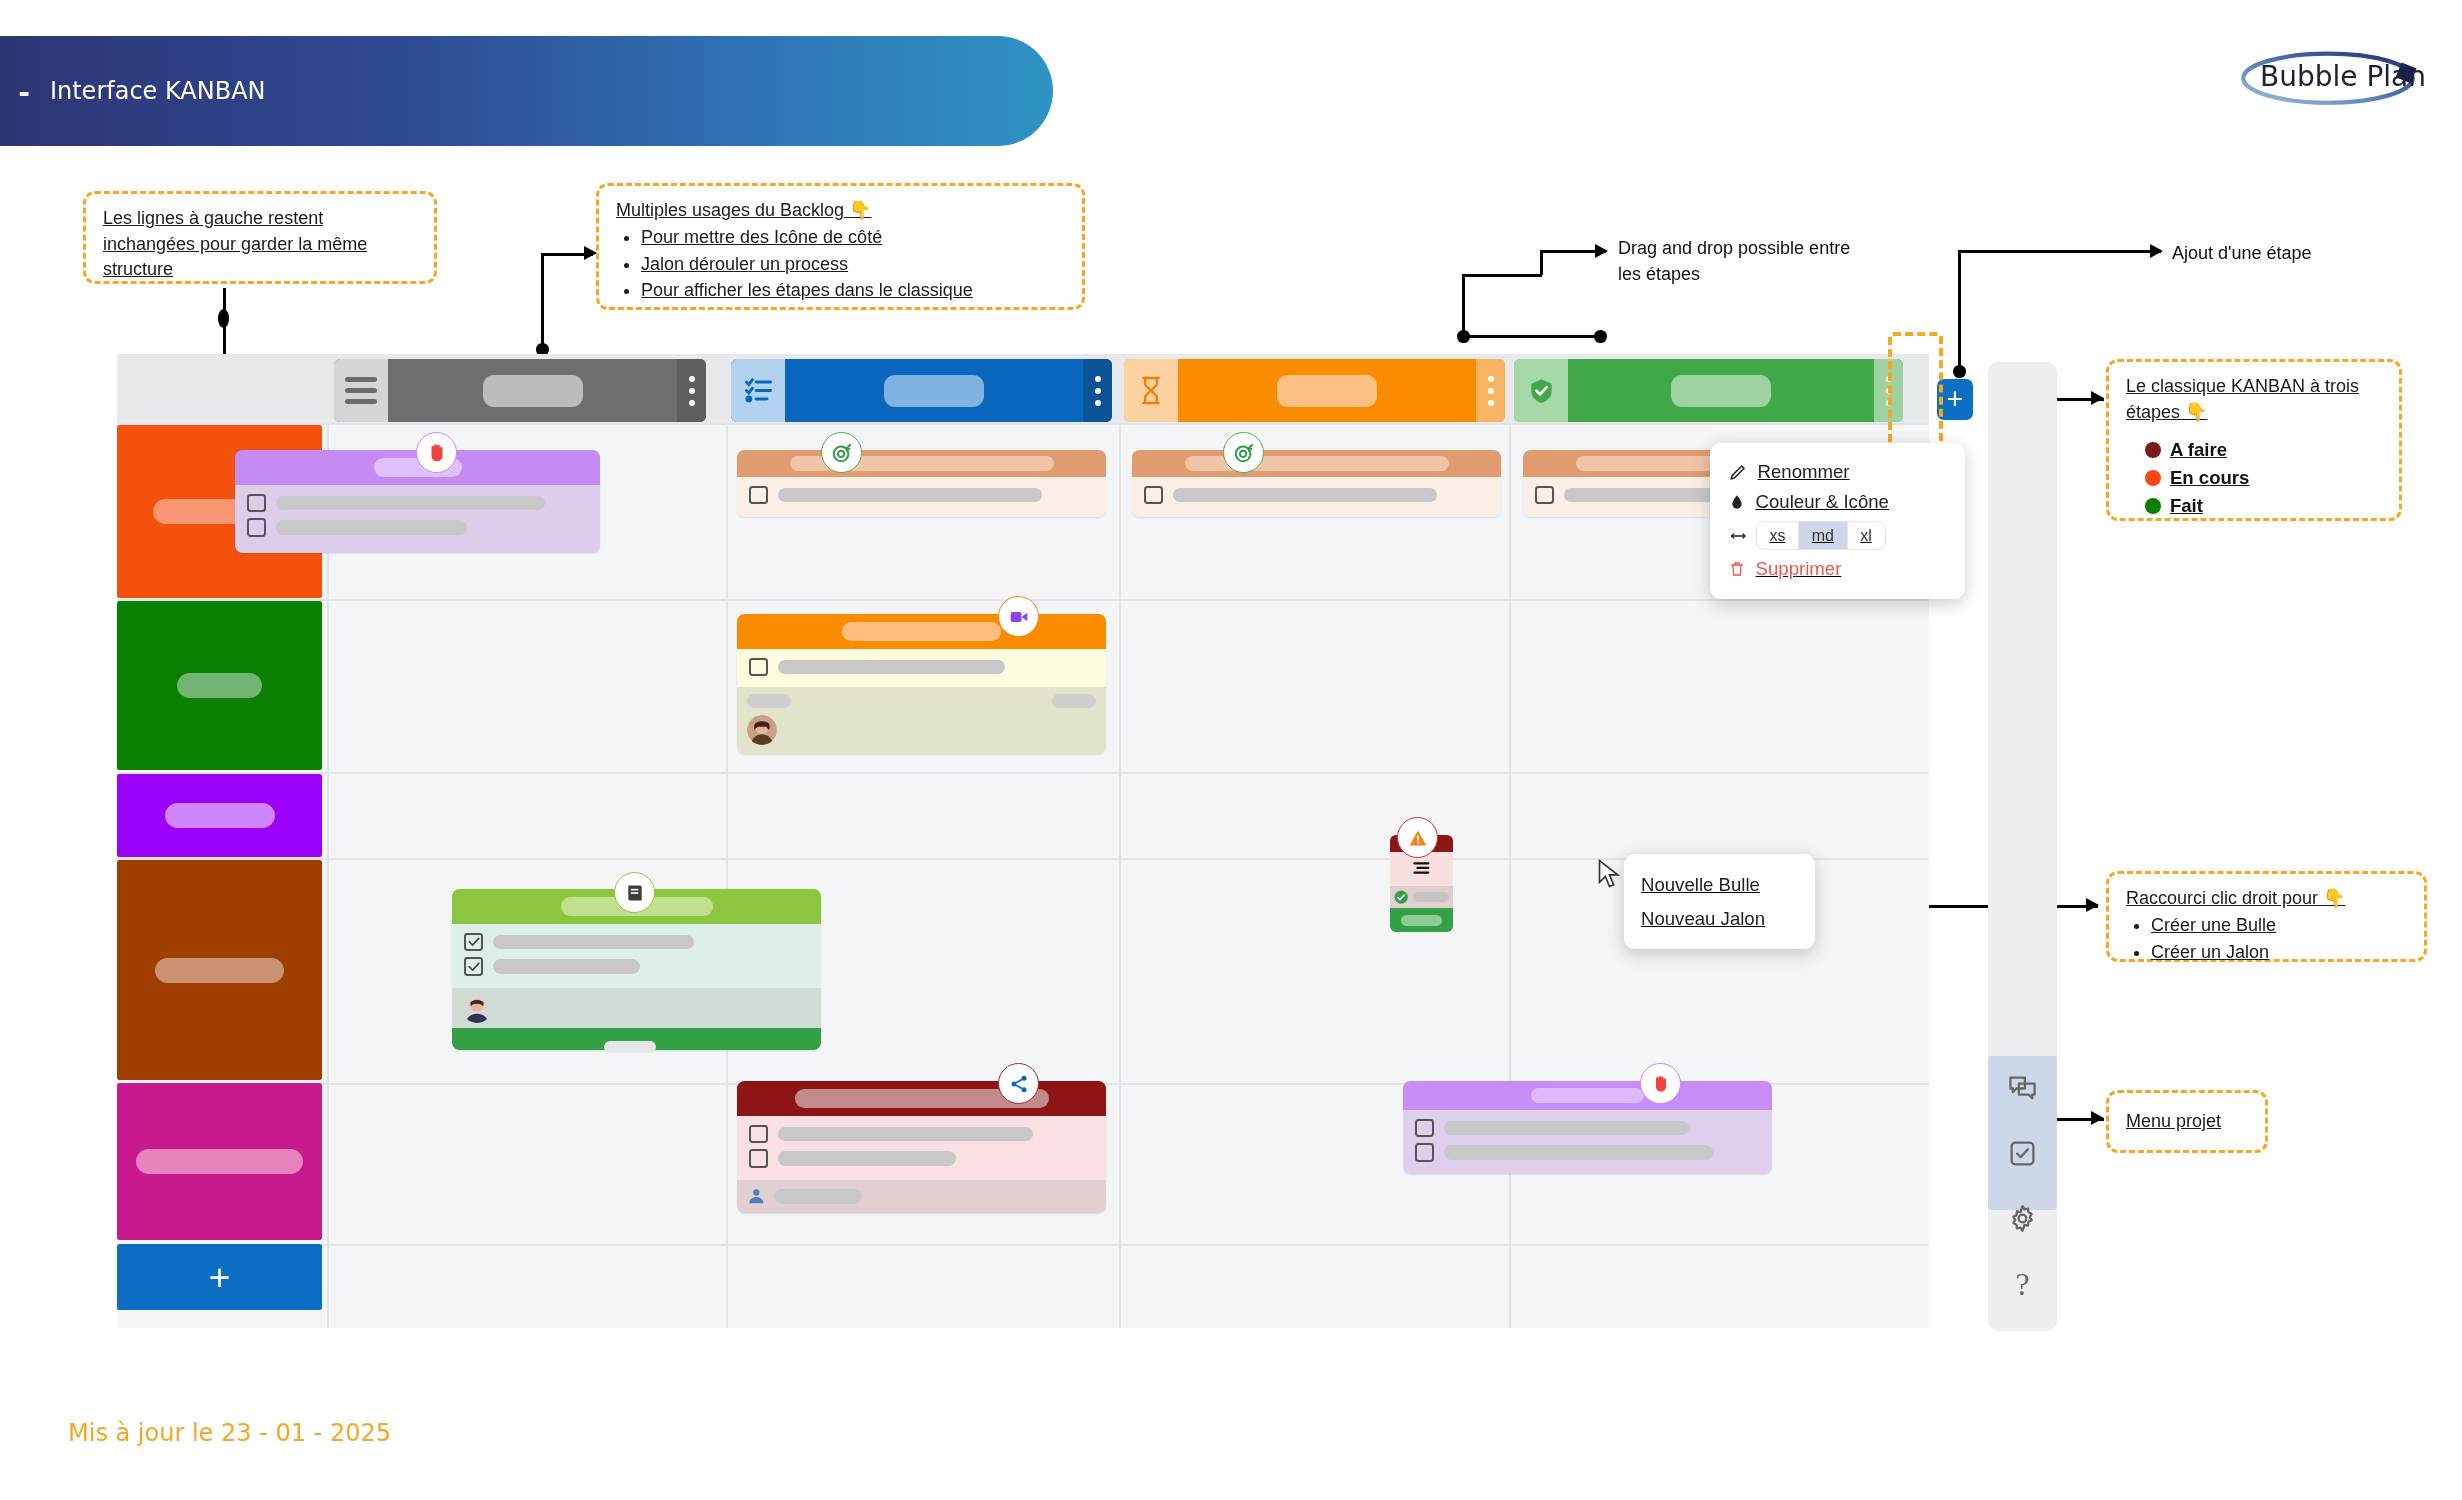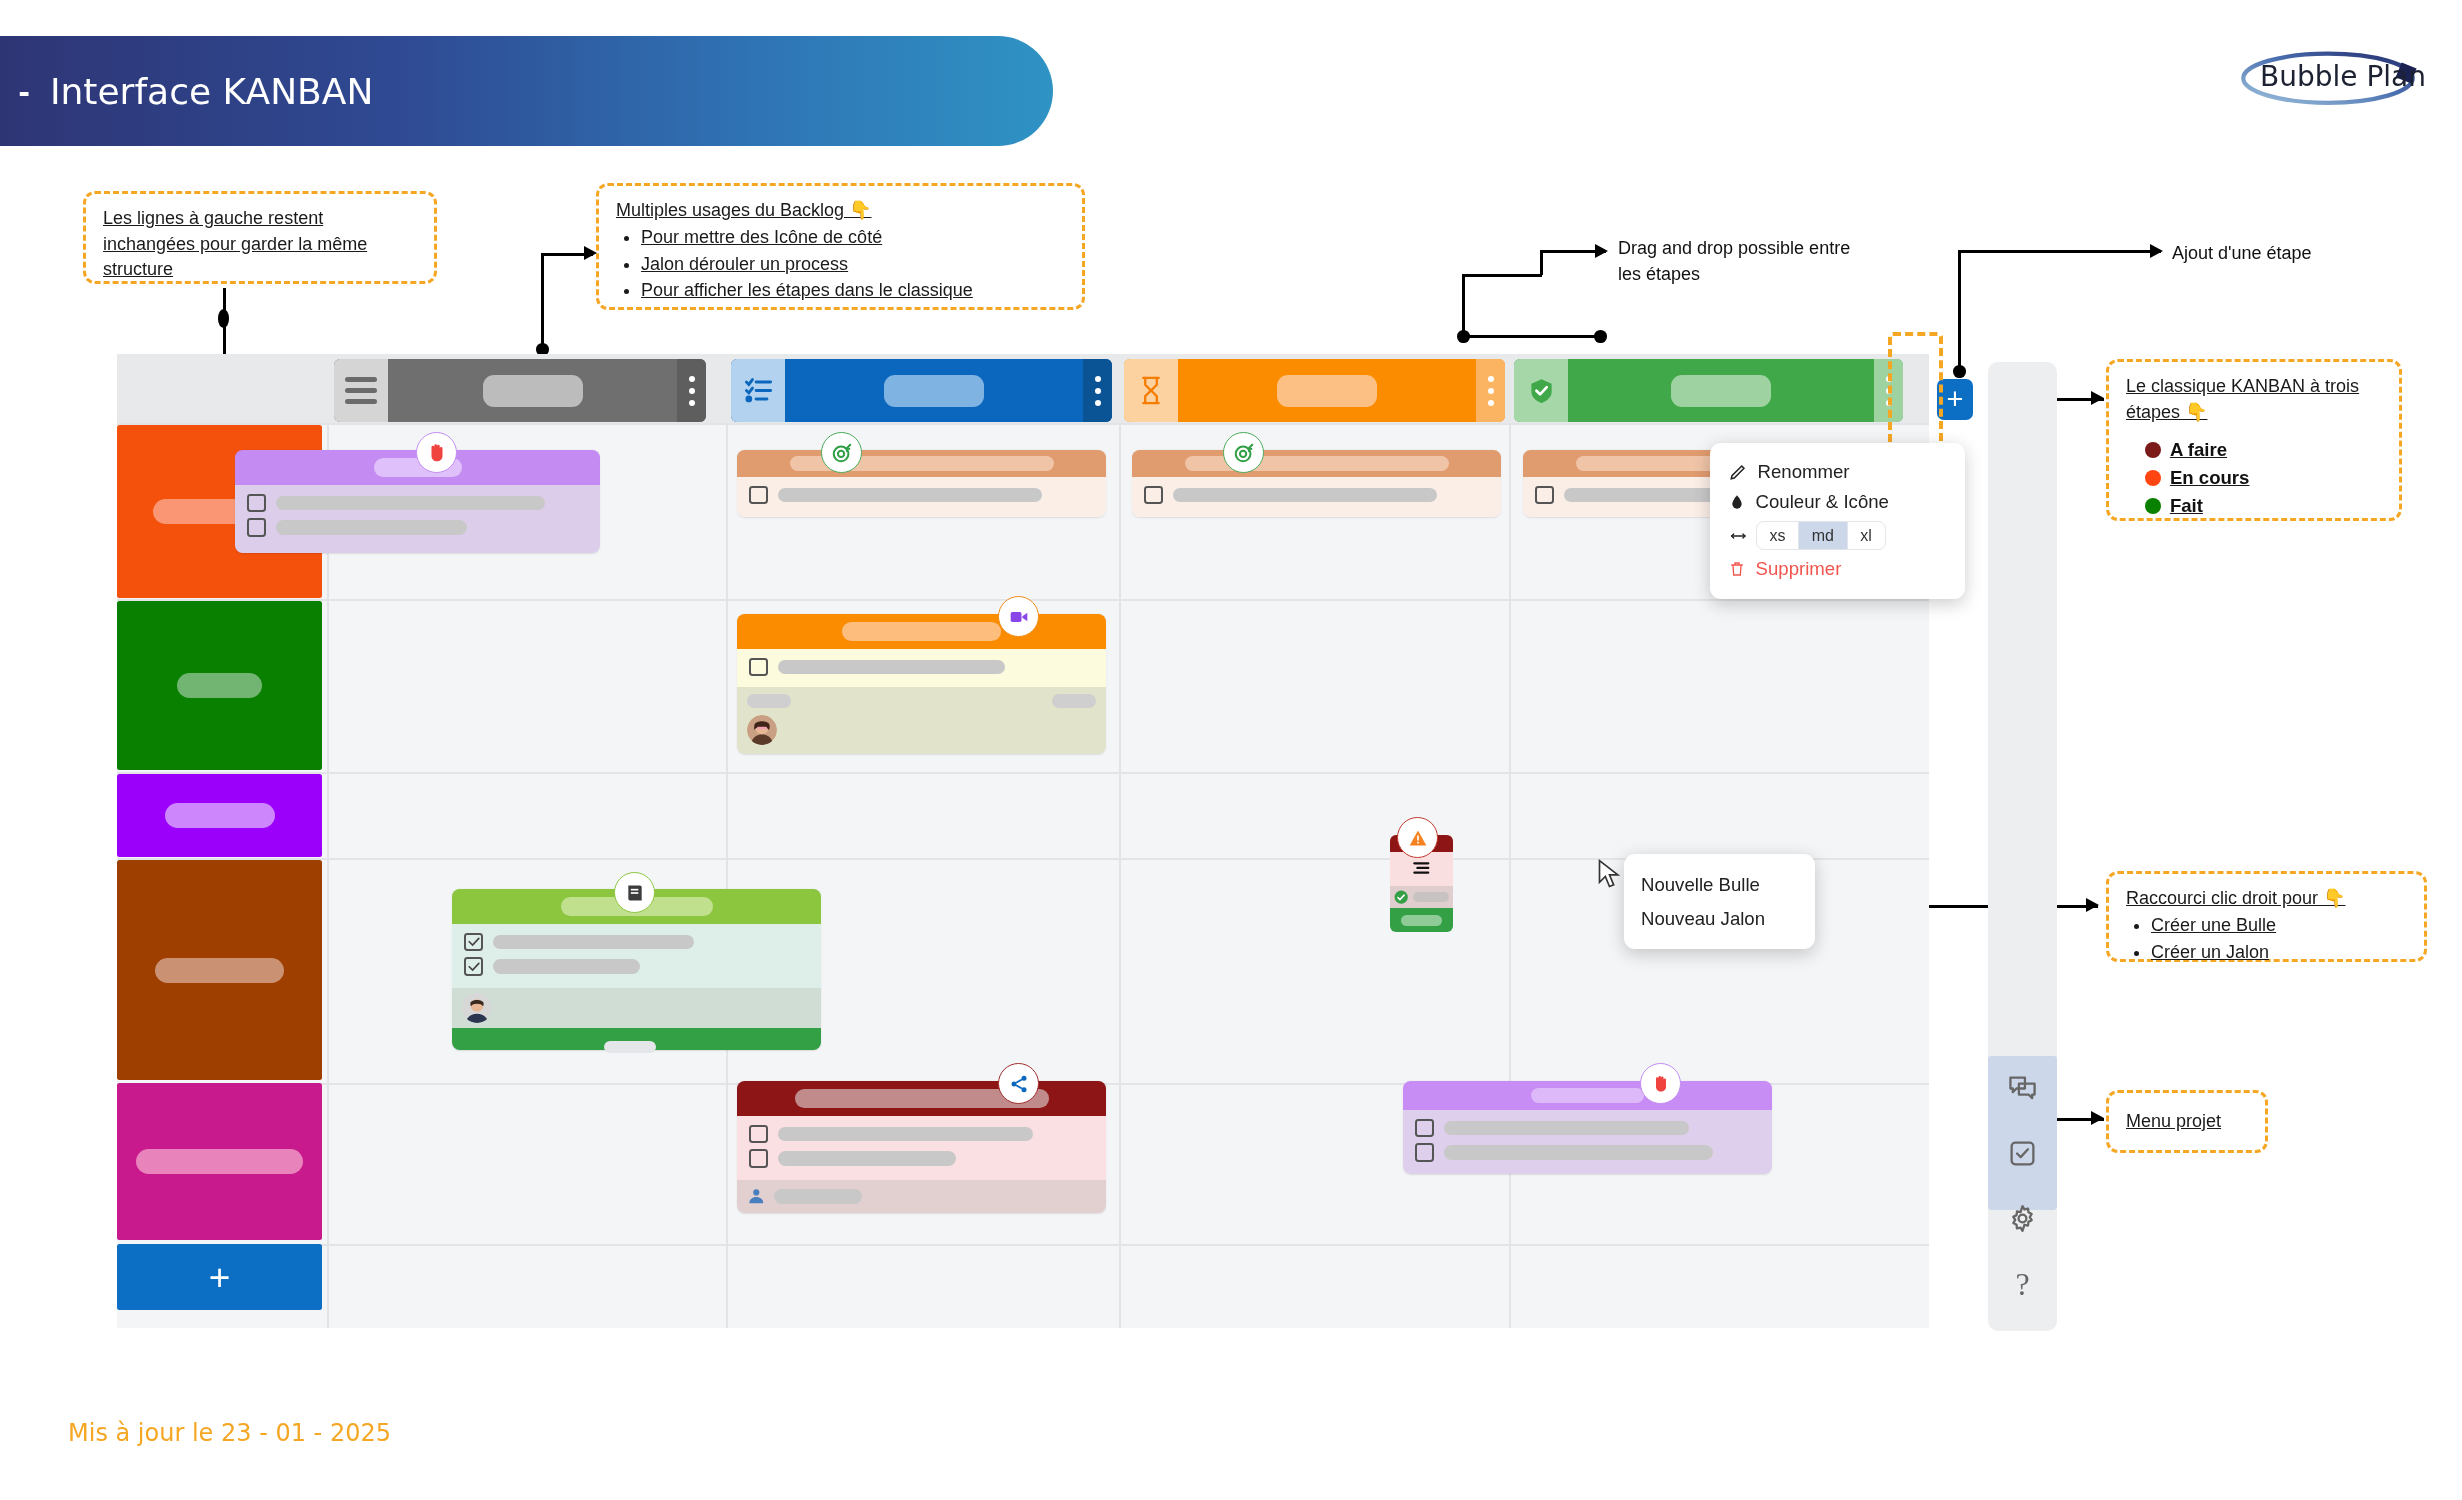--- a/index.html
+++ b/index.html
@@ -15,21 +15,21 @@
     left:0;top:36px;width:1053px;height:110px;
     background:linear-gradient(90deg,#2e3575 0%,#2f4a93 38%,#2f74b5 72%,#2f93c4 100%);
     border-top-right-radius:59px;border-bottom-right-radius:59px;
     display:flex;align-items:center;
   }
   #header-title{
     color:#fff;font-size:48px;letter-spacing:0.8px;font-weight:400;
     margin-left:41px;font-family:"DejaVu Sans", sans-serif;
   }
   #header-sub{
-    color:#fff;font-size:36px;margin-left:20px;font-weight:400;
+    color:#fff;font-size:24px;margin-left:20px;font-weight:400;
     font-family:"DejaVu Sans", sans-serif;
   }
   #header-dash{color:#fff;font-size:34px;margin-left:18.6px;font-weight:700;}
 
   
   #logo{left:2233px;top:41px;width:195px;height:72px;}
   #logo-text{
     position:absolute;left:27px;top:18.6px;font-size:28px;color:#1d2233;
     font-family:"DejaVu Sans", sans-serif;letter-spacing:0px;font-weight:500;
   }
@@ -104,21 +104,21 @@
     position:absolute;width:39px;height:39px;border-radius:50%;background:#fff;
     border:1.7px solid #c9c9c9;display:flex;align-items:center;justify-content:center;
     z-index:6;
   }
 
   
   #jalon{position:absolute;width:63px;border-radius:6px;overflow:hidden;}
 
   
   .popup{position:absolute;background:#fff;border-radius:11px;
-    box-shadow:0 4.2px 18.6px rgba(0,0,0,.20);z-index:20;}
+    box-shadow:0 4.2px 18.6px rgba(0,0,0,.20);z-index:20;text-decoration:underline;}
   .mi{display:flex;align-items:center;gap:11px;font-size:18.6px;color:#222;
     padding:4.2px 0;}
   .seg{display:flex;border:1.7px solid #e2e5ea;border-radius:7.6px;overflow:hidden;}
   .seg div{font-size:16px;padding:4.2px 12.7px;color:#333;border-right:1.7px solid #e2e5ea;}
   .seg div:last-child{border-right:none;}
   .seg .on{background:#ccd8ea;}
 
   
   #rail{position:absolute;left:1988px;top:362px;width:69px;height:969px;
     background:#eceef0;border-radius:10px;}

